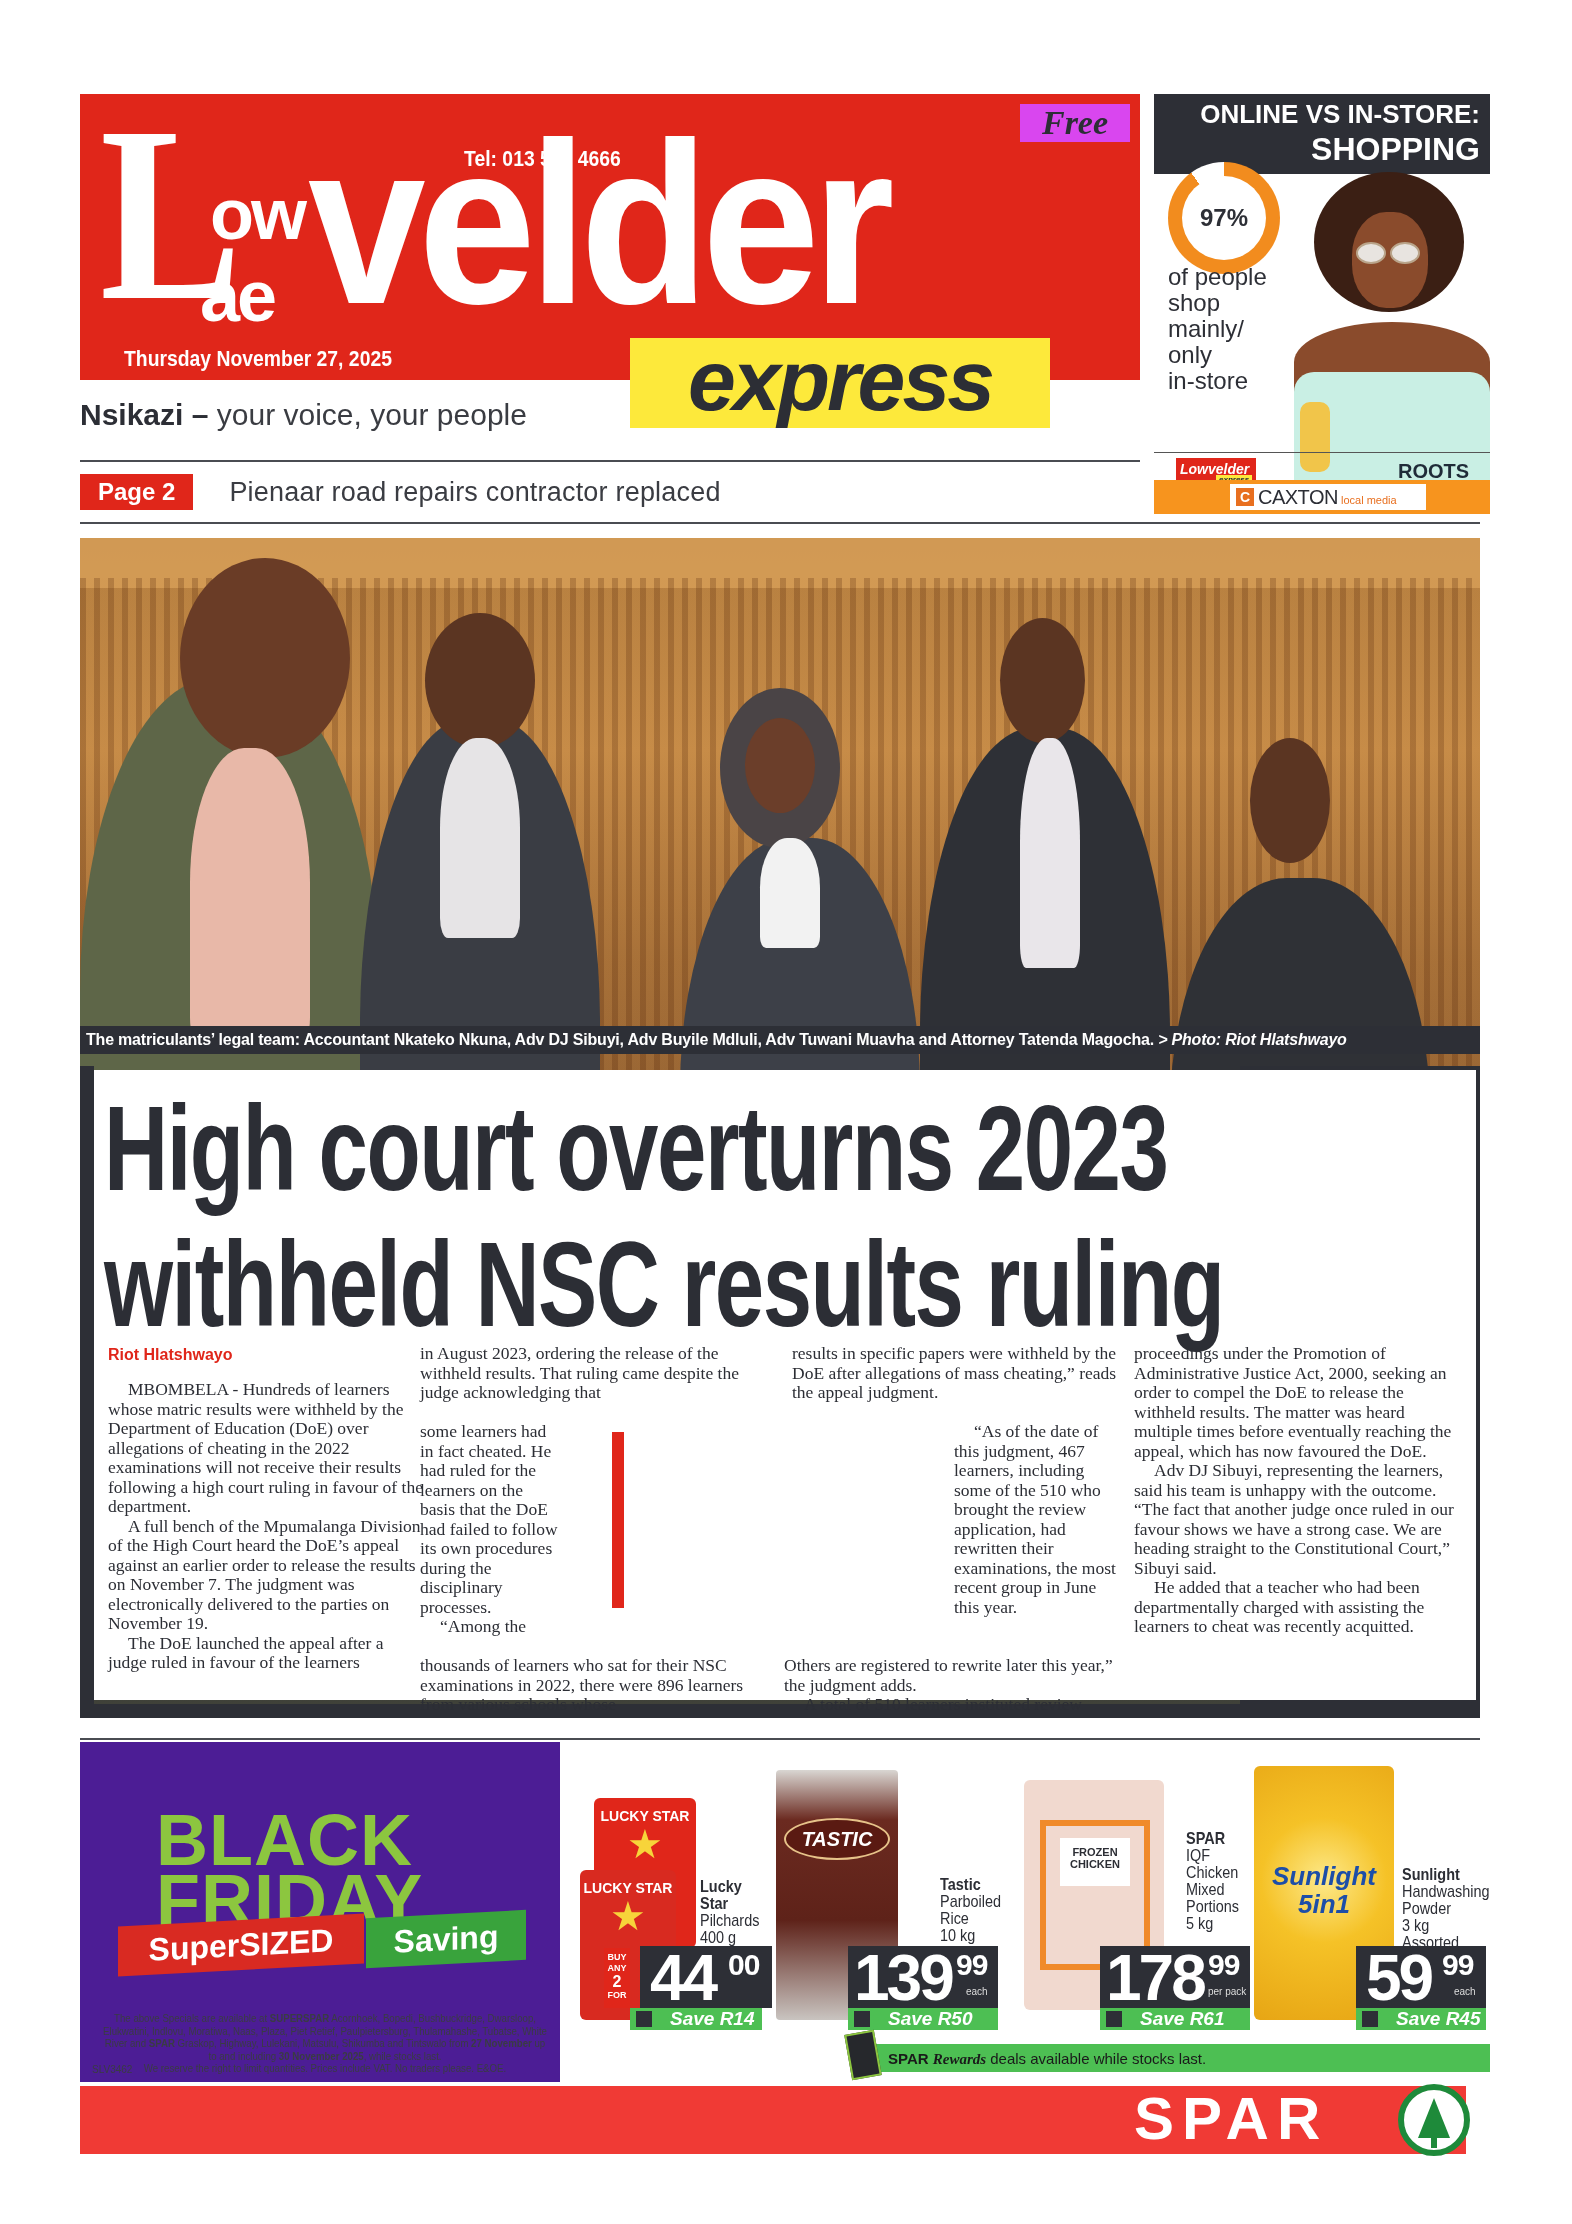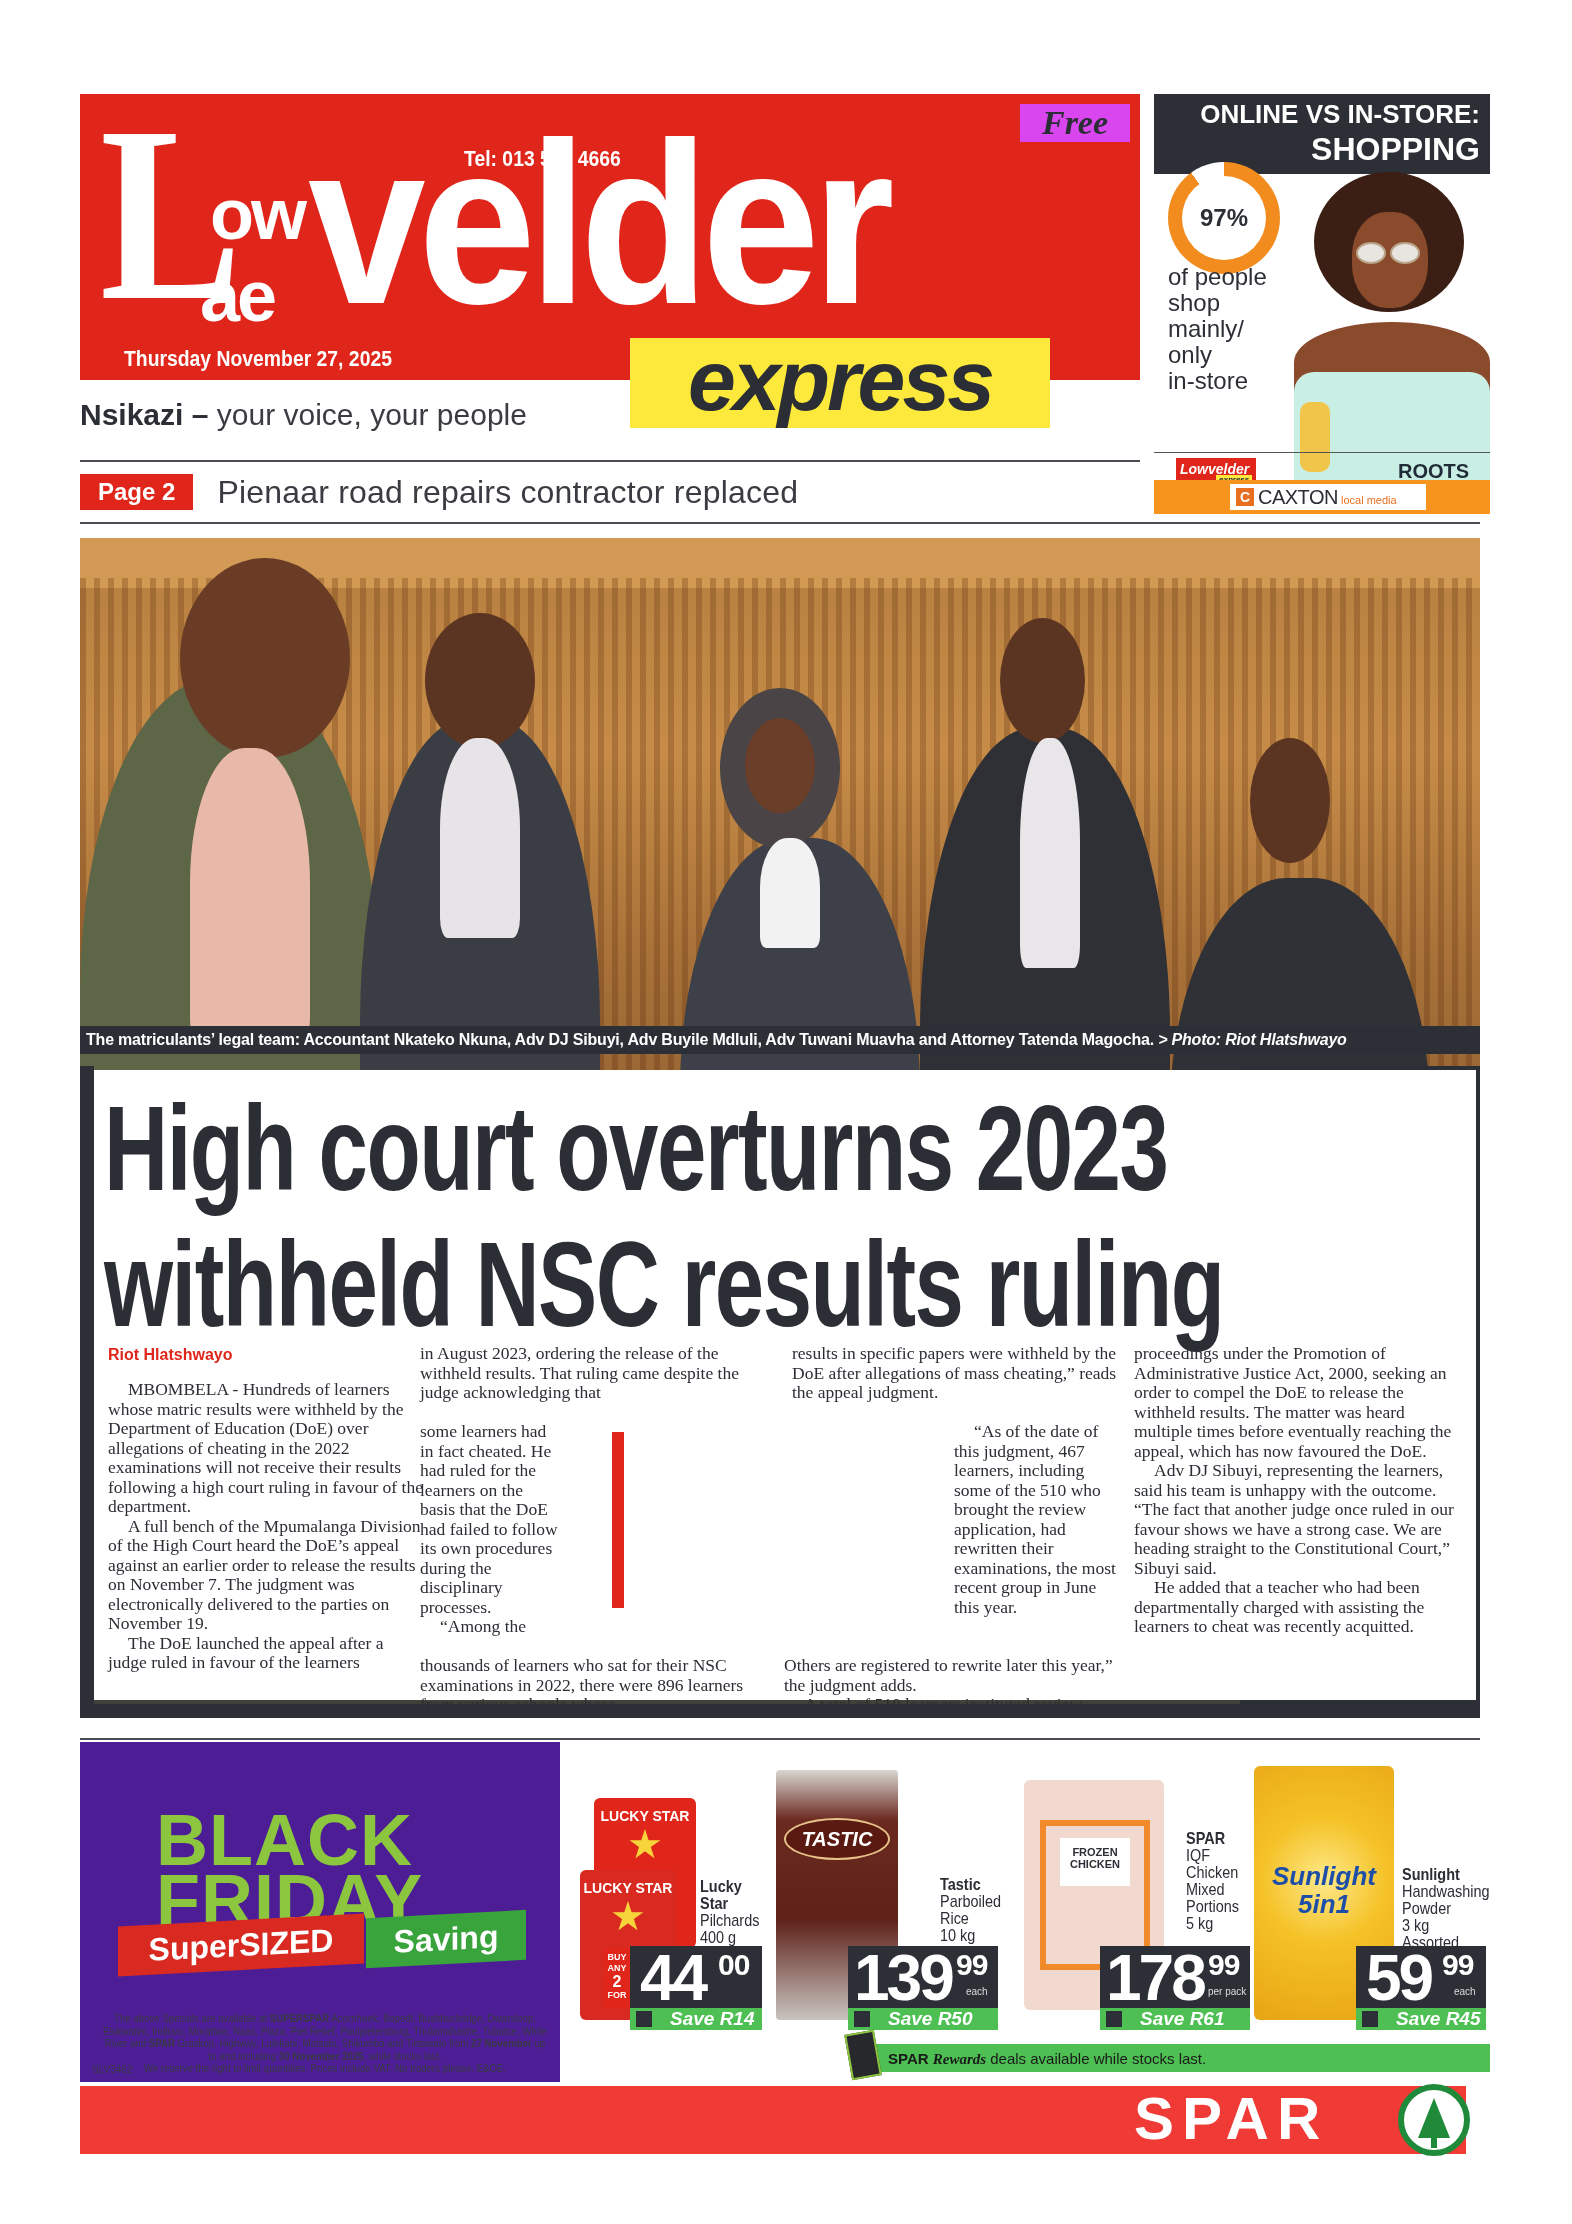--- a/index.html
+++ b/index.html
@@ -17,21 +17,21 @@
   .free-badge { position: absolute; left: 940px; top: 10px; width: 110px; height: 38px; background: #d946ef; color: #2c2e35; font-family: "Liberation Serif", serif; font-style: italic; font-weight: bold; font-size: 34px; line-height: 38px; text-align: center; }
   .express-badge { position: absolute; left: 630px; top: 338px; width: 420px; height: 90px; background: #fde93b; color: #2c2e35; font-weight: bold; font-style: italic; font-size: 86px; line-height: 84px; text-align: center; letter-spacing: -3px; }
   .tagline { position: absolute; left: 80px; top: 398px; font-size: 30px; color: #2c2e35; }
   .tagline b { font-weight: bold; }
   .tagline .rest { font-weight: normal; color: #3a3c42; }
 
   .rule { position: absolute; height: 2px; background: #4a4c52; }
 
   .teaser { position: absolute; left: 80px; top: 474px; height: 36px; display: flex; align-items: center; }
   .teaser .page-badge { background: #e0261a; color: #fff; font-weight: bold; font-size: 24px; height: 36px; line-height: 36px; padding: 0 18px; }
-  .teaser .teaser-text { margin-left: 24px; font-size: 32px; color: #3a3c42; font-weight: normal; letter-spacing: 0.2px; }
+  .teaser .teaser-text { margin-left: 36px; font-size: 27px; color: #3a3c42; font-weight: normal; letter-spacing: 0.2px; }
 
   
   .side-ad { position: absolute; left: 1154px; top: 94px; width: 336px; height: 420px; }
   .side-ad .title-bar { position: absolute; left: 0; top: 0; width: 336px; height: 80px; background: #2d2f36; color: #fff; font-weight: bold; text-align: right; padding-right: 10px; }
   .side-ad .t1 { font-size: 26px; line-height: 32px; padding-top: 4px; }
   .side-ad .t2 { font-size: 32px; line-height: 38px; }
   .side-ad .ring { position: absolute; left: 14px; top: 68px; width: 112px; height: 112px; border-radius: 50%; background: conic-gradient(#f28c1e 0 90%, #fff 90% 100%); }
   .side-ad .ring-inner { position: absolute; left: 14px; top: 14px; width: 84px; height: 84px; border-radius: 50%; background: #fff; display: flex; align-items: center; justify-content: center; font-weight: bold; font-size: 24px; color: #2d2f36; }
   .side-ad .caption { position: absolute; left: 14px; top: 170px; font-size: 24px; line-height: 26px; color: #2d2f36; }
   .side-ad .model { position: absolute; left: 140px; top: 78px; width: 196px; height: 330px; }
@@ -283,21 +283,21 @@
     <div>Pilchards</div>
     <div>400 g</div>
     <div>Assorted</div>
   </div>
   <div style="position:absolute; left:24px; top:178px; width:26px; height:60px; background:#e0261a; color:#fff; font-size:9px; font-weight:bold; text-align:center; line-height:11px; padding-top:4px;">
     <div>BUY</div>
     <div>ANY</div>
     <div style="font-size:16px; line-height:16px;">2</div>
     <div>FOR</div>
   </div>
-  <div class="price-box" style="left:50px; top:176px; width:132px; height:62px;">
+  <div class="price-box" style="left:60px; top:176px; width:132px; height:62px;">
     <span class="price-main" style="left:10px; top:0;">44</span>
     <span class="price-cents" style="left:88px; top:4px;">00</span>
   </div>
   <div class="save-bar" style="left:50px; top:238px; width:132px; height:22px;">
     <span class="save-card"></span>
     <span class="save-label">Save R14</span>
   </div>
 </div>
 
 <div class="product" style="left:776px; width:230px;">

